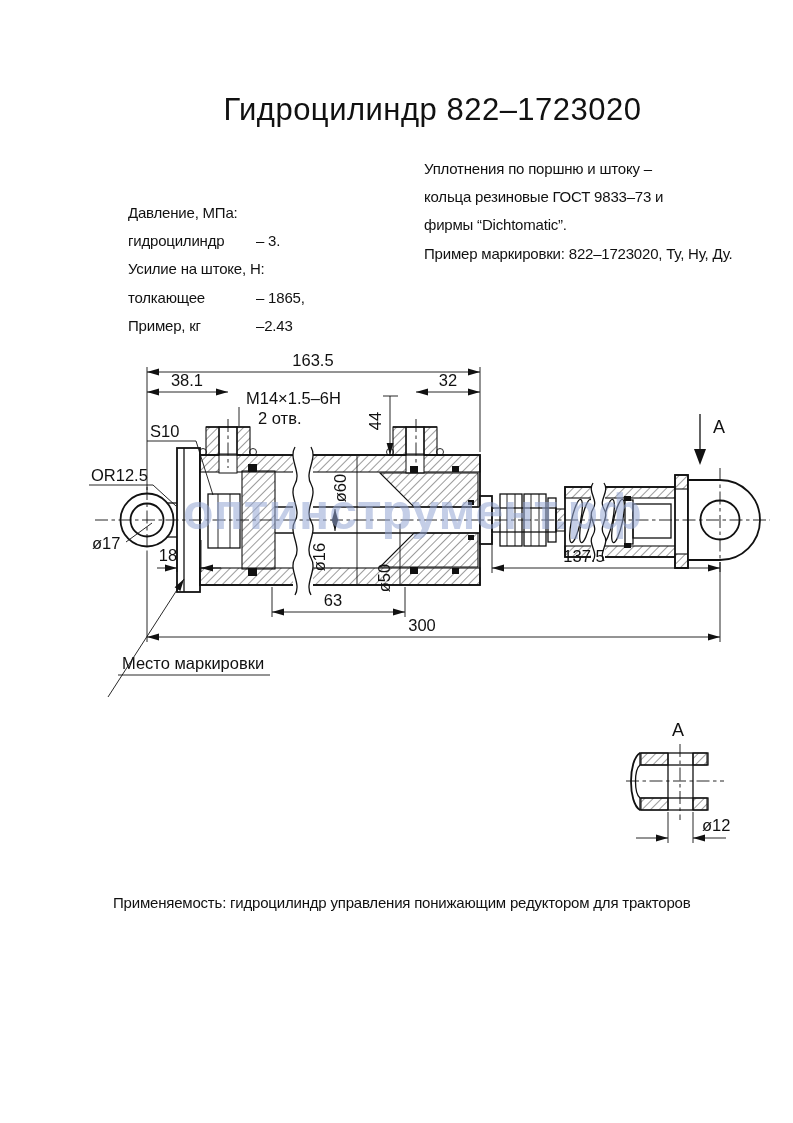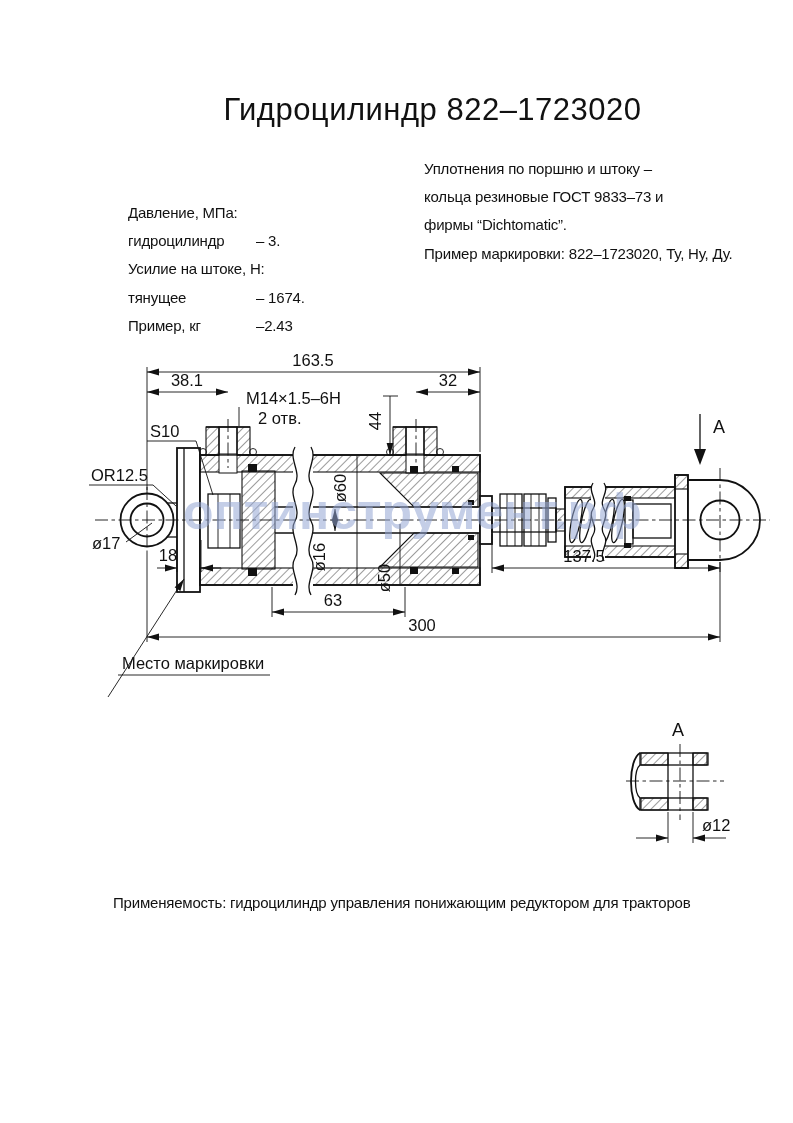--- a/index.html
+++ b/index.html
@@ -41,22 +41,22 @@
       </div>
     <div class="row">
         <span class="lbl">гидроцилиндр</span>
         <span class="val">– 3.</span>
       </div>
     <div class="row">
         <span class="lbl">Усилие на штоке, Н:</span>
         <span class="val"></span>
       </div>
     <div class="row">
-        <span class="lbl">тянущее</span>
-        <span class="val">– 1674.</span>
+        <span class="lbl">толкающее</span>
+        <span class="val">– 1865,</span>
       </div>
     <div class="row">
         <span class="lbl">Пример, кг</span>
         <span class="val">–2.43</span>
       </div>
   </div>
 
   <div class="sealnote">
     <div>Уплотнения по поршню и штоку –</div>
     <div>кольца резиновые ГОСТ 9833–73 и</div>

